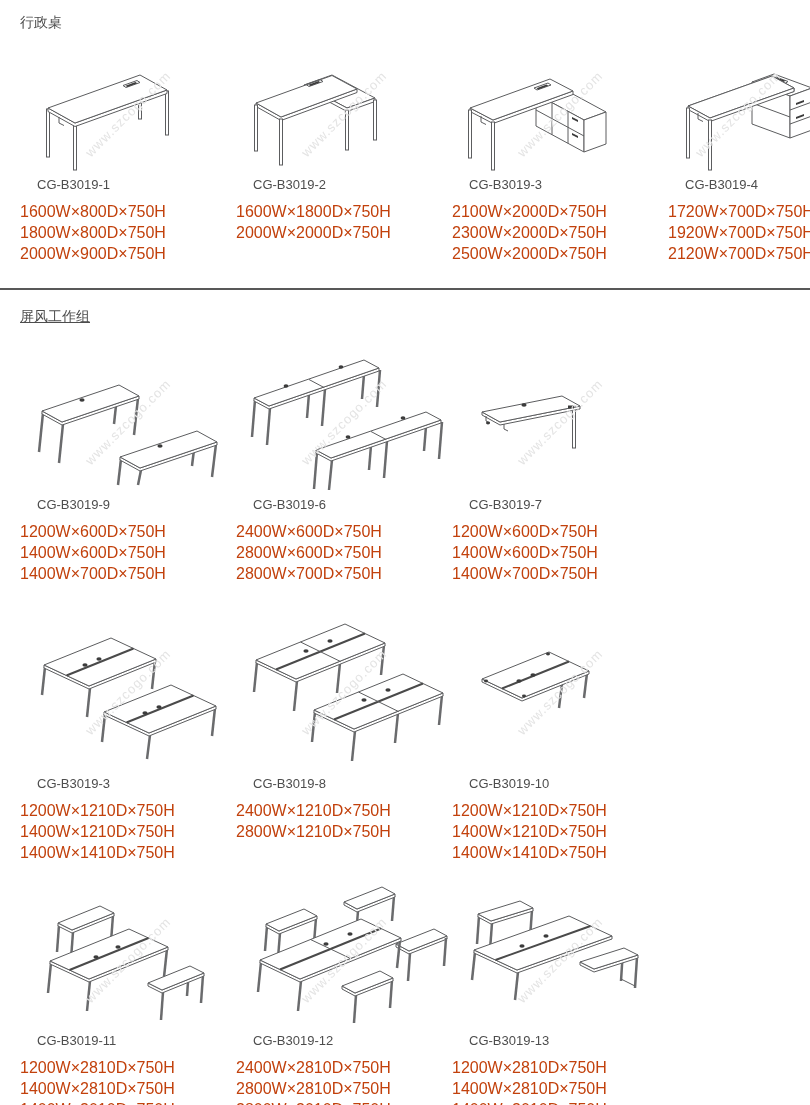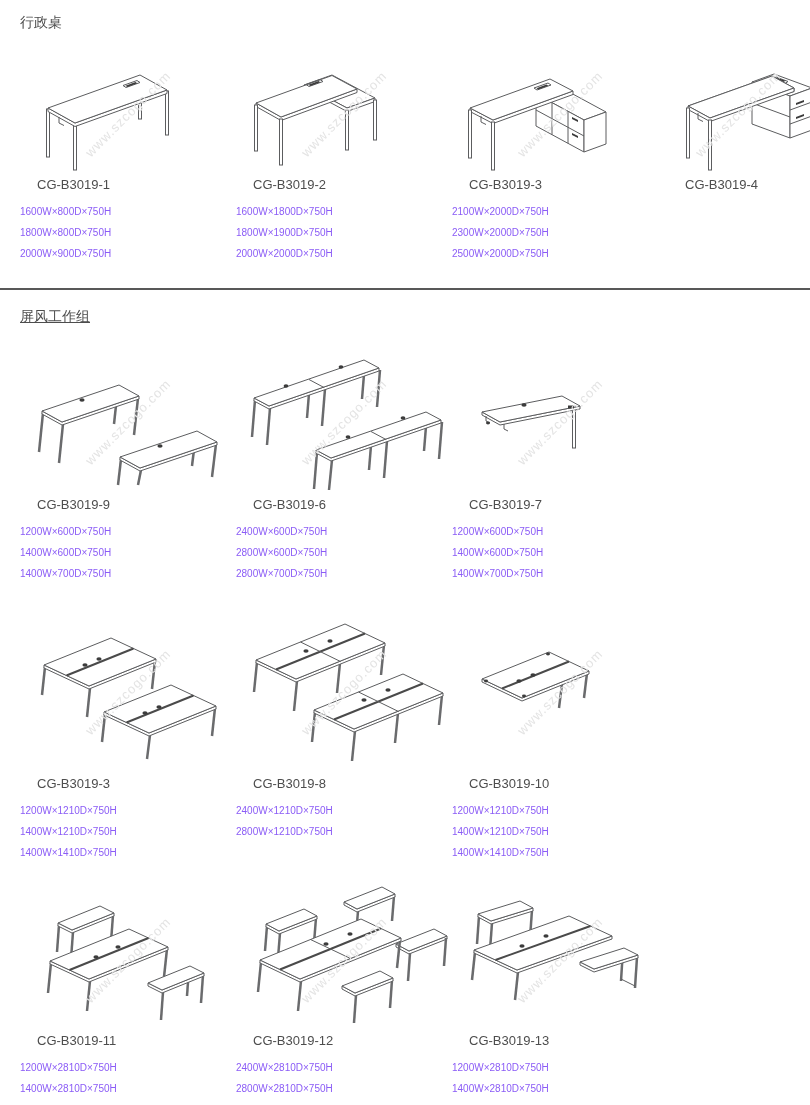--- a/index.html
+++ b/index.html
@@ -18,21 +18,21 @@
   .rowB .drawing{height:168px;margin-top:16px;}
   .rowC .drawing{height:145px;margin-top:17px;}
   .wm{
     position:absolute;left:50%;top:55%;
     transform:translate(-50%,-50%) rotate(-45deg);
     font-size:13px;letter-spacing:1px;color:#e4e4e4;white-space:nowrap;
     pointer-events:none;user-select:none;
   }
   .code{margin-top:8px;padding-left:17px;font-size:13px;height:19px;color:#4d4d4d;}
   .dims{margin-top:5px;}
-  .dim{font-size:10px;line-height:21px;color:#8b5cf6;white-space:nowrap;}
+  .dim{font-size:16px;line-height:21px;color:#c2410c;white-space:nowrap;}
   .divider{height:2px;background:#585858;margin-top:24px;}
   svg{overflow:visible;display:block;}
   .s{fill:#fff;stroke:#5c5d5f;stroke-width:1;stroke-linejoin:round;}
   .ln{fill:none;stroke:#5c5d5f;stroke-width:1;}
   .leg{fill:#fff;stroke:#5c5d5f;stroke-width:1;}
   .lg{stroke:#6a6b6d;stroke-width:2.5;stroke-linecap:butt;}
   .dk{fill:#3c3c3c;stroke:none;}
   .sp{stroke:#4a4a4a;stroke-width:2;}
 </style>
 </head>
@@ -79,21 +79,20 @@
           <polygon class="s" points="10,55 86,27.5 111,41 35,69"></polygon>
           <rect class="leg" x="8.5" y="57" width="3" height="46"></rect>
           <rect class="leg" x="33.5" y="71" width="3" height="46"></rect>
           <polygon class="ln" points="60,36.5 74,31.5 77,33.5 63,38.5"></polygon>
           <polygon class="dk" points="62.5,36.7 72.5,33.1 74.3,34.3 64.3,37.9"></polygon>
         </svg>
       </div>
       <div class="code">CG-B3019-2</div>
       <div class="dims">
         <div class="dim">1600W×1800D×750H</div>
-        <div class="dim">1800W×1900D×750H</div>
         <div class="dim">2000W×2000D×750H</div>
       </div>
     </div>
 
     <div class="cell">
       <div class="drawing">
         <div class="wm">www.szcogo.com</div>
         <svg width="180" height="125" viewBox="0 0 180 125">
           <polygon class="s" points="96,40 144,66 122,74 74,48"></polygon>
           <polygon class="s" points="74,48 122,74 122,106 74,80"></polygon>
@@ -137,20 +136,25 @@
           <polygon class="dk" points="99.5,31.8 107.5,34.8 105.7,36 97.7,33"></polygon>
           <polygon class="s" points="10,60 32,72 116,45.5 116,45.5 116,42 94,30"></polygon>
           <polygon class="s" points="10,60 94,30 116,42 32,72"></polygon>
           <polygon class="s" points="10,60 32,72 116,42 116,45.5 32,75.5 10,63.5"></polygon>
           <rect class="leg" x="8.5" y="62" width="3" height="50"></rect>
           <rect class="leg" x="30.5" y="74" width="3" height="50"></rect>
           <path class="ln" d="M20,67 l0,6 l5,2.5"></path>
         </svg>
       </div>
       <div class="code">CG-B3019-4</div>
+      <div class="dims">
+        <div class="dim">1720W×700D×750H</div>
+        <div class="dim">1920W×700D×750H</div>
+        <div class="dim">2120W×700D×750H</div>
+      </div>
     </div>
   </div>
 
   <div class="divider"></div>
 
   <div class="section-title second">屏风工作组</div>
 
   <div class="row rowA">
 
     <div class="cell">

